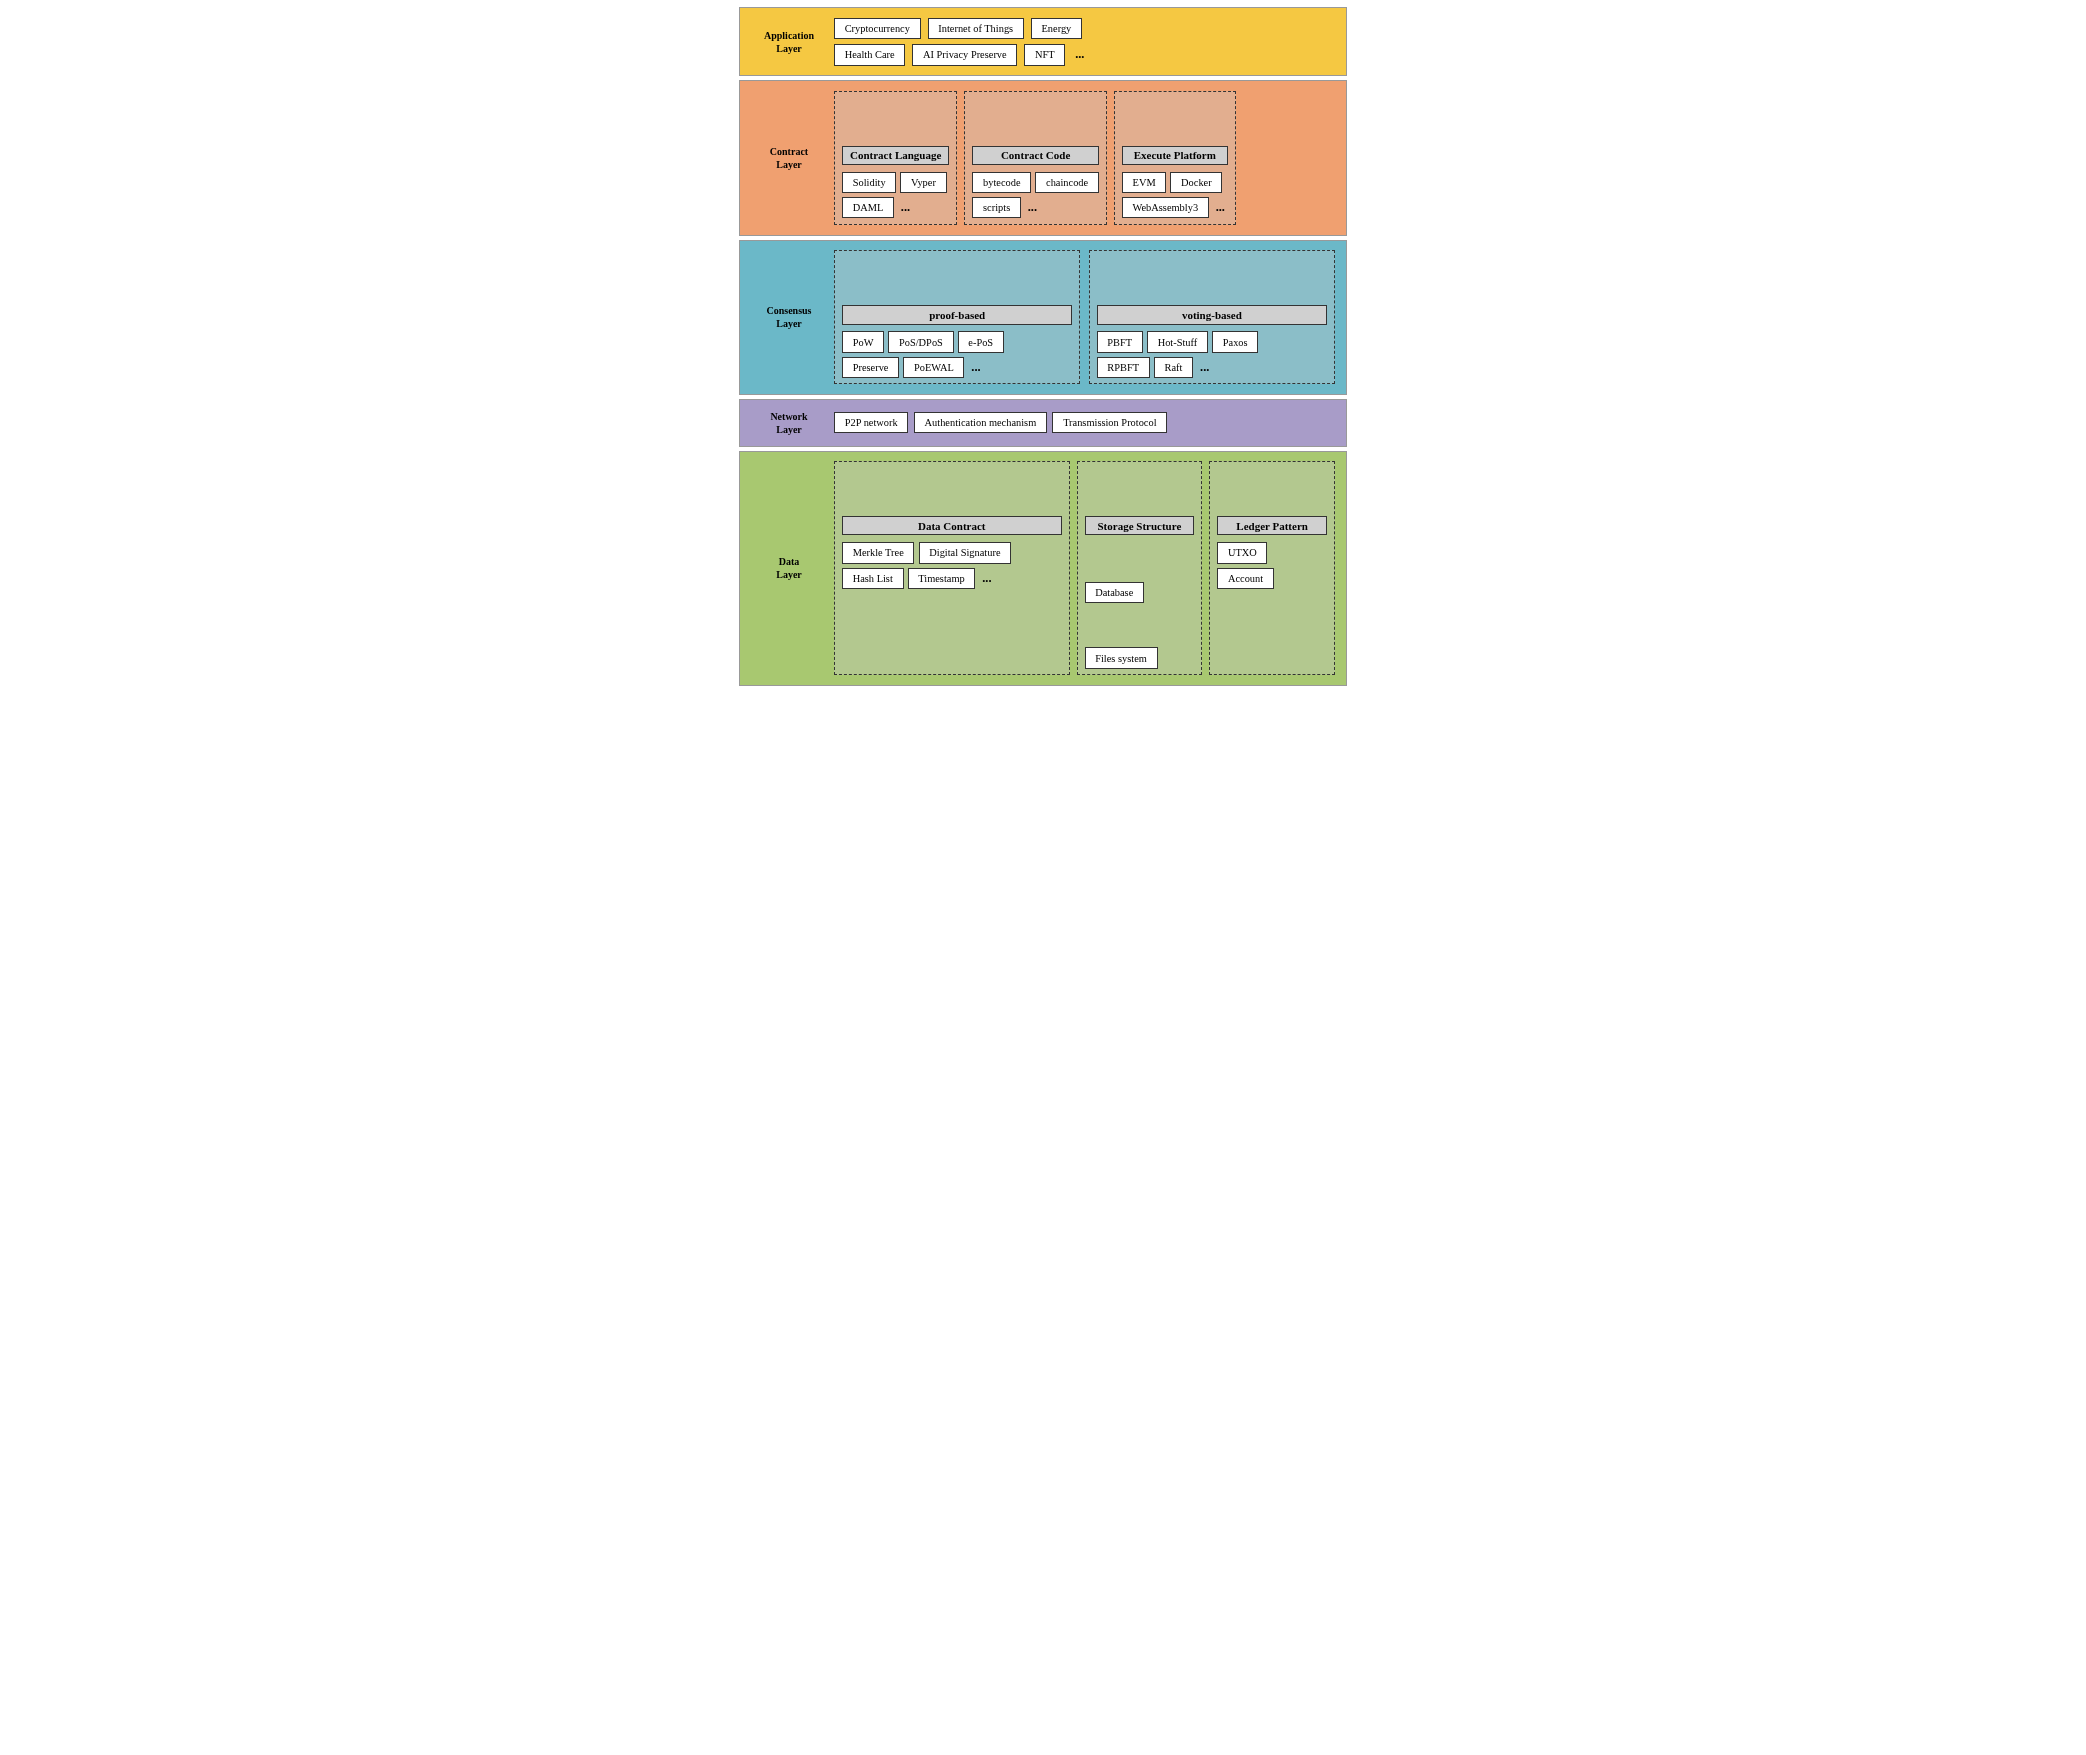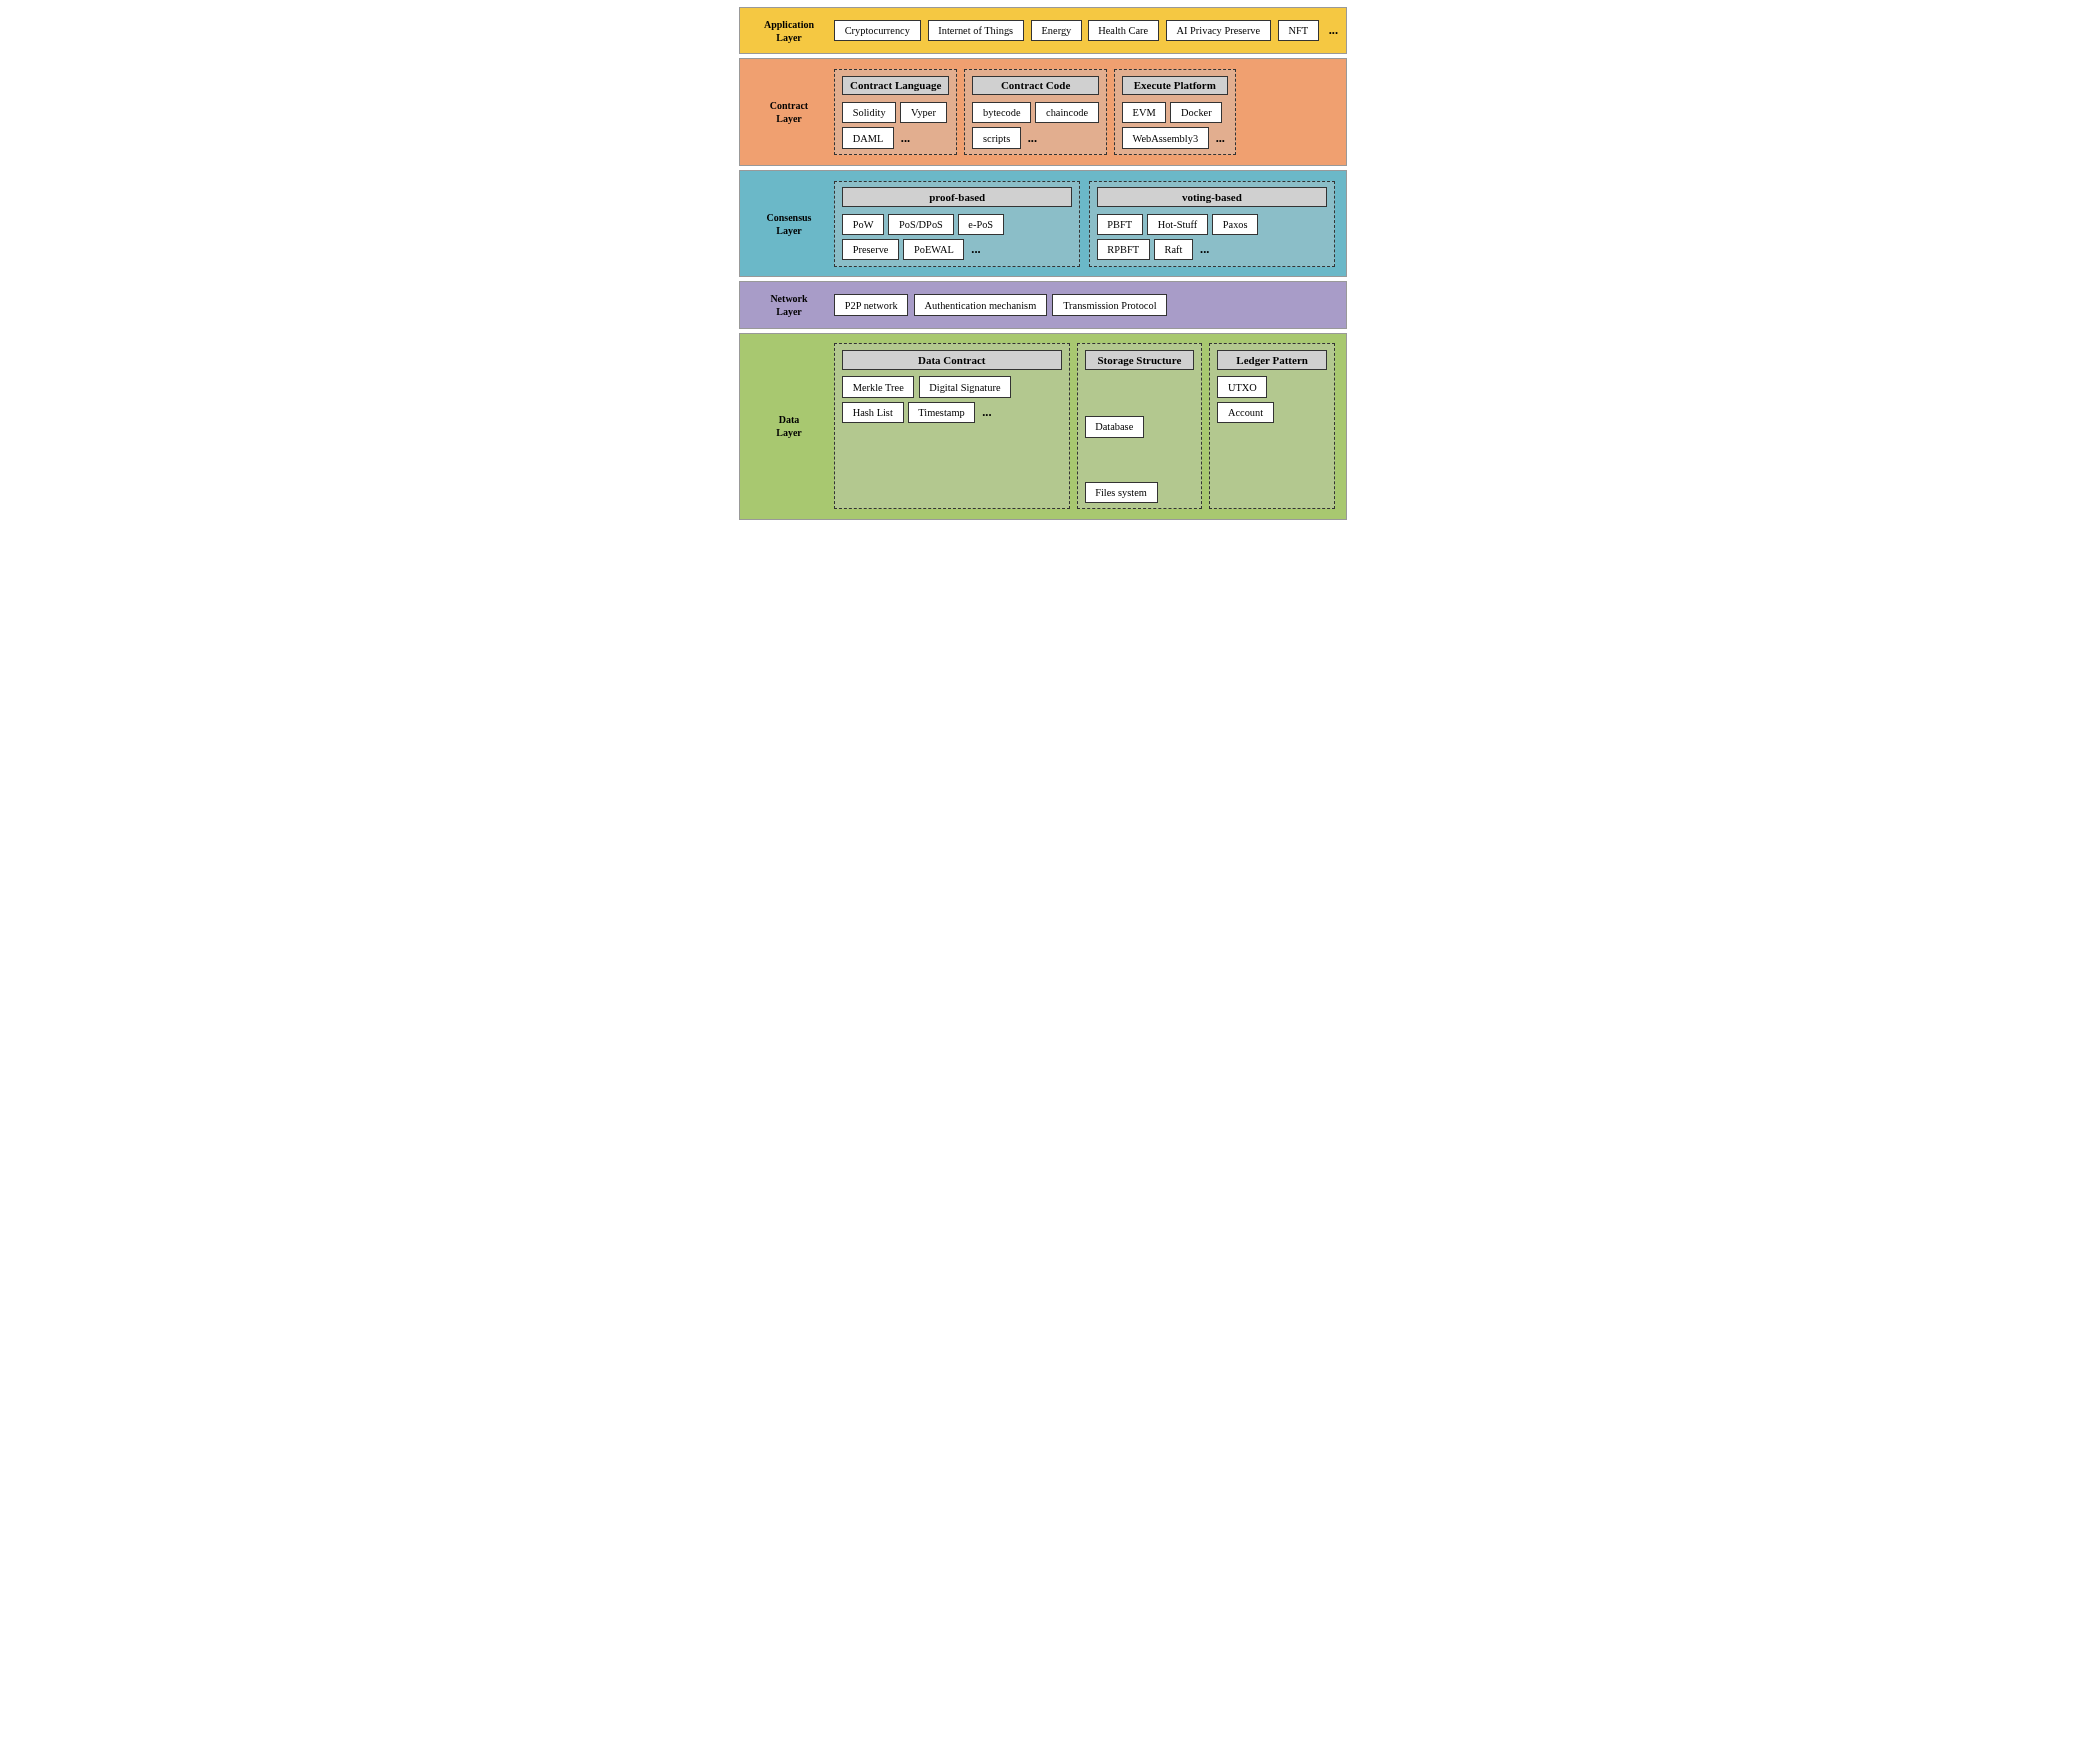--- a/index.html
+++ b/index.html
@@ -64,20 +64,21 @@
     }
 
     .dashed-group-title {
       font-weight: bold;
       font-size: 11px;
       text-align: center;
       border: 1px solid #333;
       background: #d0d0d0;
       padding: 2.8px 7px;
       margin-bottom: 2.8px;
+      margin-top: 48px;
     }
 
     .dashed-group-row {
       display: flex;
       flex-wrap: wrap;
       gap: 4.1px;
       align-items: center;
     }
 
     .dots {
@@ -106,21 +107,21 @@
       padding-left: 7px;
       align-items: stretch;
     }
   </style>
 </head>
 <body>
 
 <div class="layer layer-application">
   <div class="layer-label">Application<br>Layer</div>
   <div class="layer-content">
-    <div style="display:flex; flex-direction:row; gap:5.5px; flex:1;">
+    <div style="display:flex; flex-direction:column; gap:5.5px; flex:1;">
       <div style="display:flex; gap:7px; align-items:center;">
         <div class="box">Cryptocurrency</div>
         <div class="box">Internet of Things</div>
         <div class="box">Energy</div>
       </div>
       <div style="display:flex; gap:7px; align-items:center;">
         <div class="box">Health Care</div>
         <div class="box">AI Privacy Preserve</div>
         <div class="box">NFT</div>
         <span class="dots">...</span>

